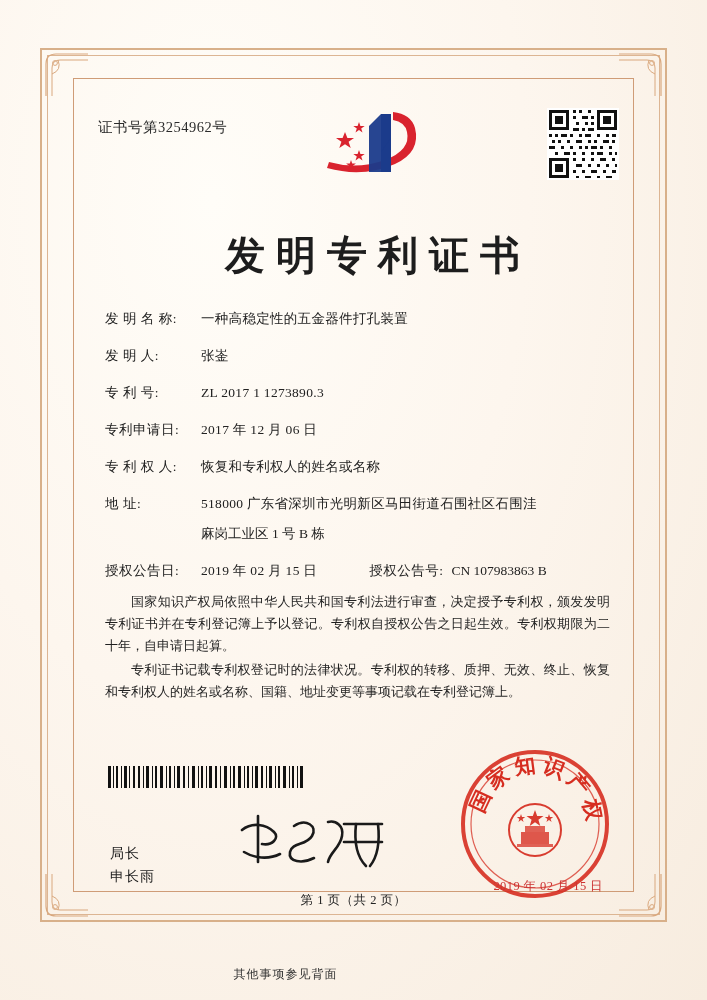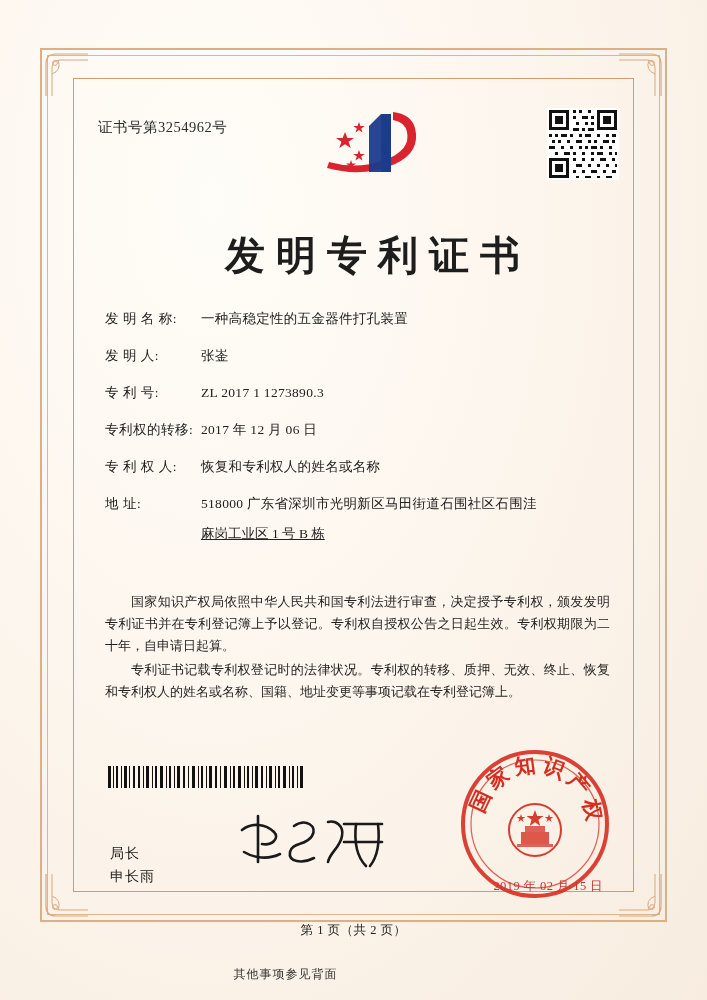--- a/index.html
+++ b/index.html
@@ -100,21 +100,20 @@
     padding-left: 19px;
   }
 
   
   .fields {
     position: absolute;
     left: 105px;
     top: 308px;
     width: 520px;
     color: #222;
-    text-decoration: underline;
   }
   .field {
     position: relative;
     min-height: 21px;
     margin-bottom: 16px;
     font-size: 13.5px;
     line-height: 21px;
     white-space: nowrap;
   }
   .field .lbl {
@@ -198,21 +197,21 @@
     left: 232px;
     top: 808px;
     width: 160px;
     height: 70px;
   }
 
   
   .page-no {
     position: absolute;
     left: 0;
-    top: 922px;
+    top: 892px;
     width: 707px;
     text-align: center;
     font-size: 12.5px;
     color: #222;
     letter-spacing: 0.5px;
   }
   .backnote {
     position: absolute;
     left: 0;
     top: 966px;
@@ -369,28 +368,31 @@
     <div class="field">
       <span class="lbl">发 明 名 称:</span><span class="val">一种高稳定性的五金器件打孔装置</span>
     </div>
     <div class="field">
       <span class="lbl">发 明 人:</span><span class="val">张崟</span>
     </div>
     <div class="field">
       <span class="lbl">专 利 号:</span><span class="val">ZL 2017 1 1273890.3</span>
     </div>
     <div class="field">
-      <span class="lbl">专利权的转移:</span><span class="val">2017 年 12 月 06 日</span>
+      <span class="lbl">专利申请日:</span><span class="val">2017 年 12 月 06 日</span>
     </div>
     <div class="field">
       <span class="lbl">专 利 权 人:</span><span class="val">恢复和专利权人的姓名或名称</span>
     </div>
     <div class="field">
       <span class="lbl">地        址:</span><span class="val">518000  广东省深圳市光明新区马田街道石围社区石围洼</span>
       <span class="addr-cont">麻岗工业区 1 号 B 栋</span>
+    </div>
+    <div class="field pub-row">
+      <span class="lbl">授权公告日:</span><span class="val">2019 年 02 月 15 日</span><span class="lbl2">授权公告号:</span><span class="val2">CN 107983863 B</span>
     </div>
   </div>
 
   <div class="para para1">国家知识产权局依照中华人民共和国专利法进行审查，决定授予专利权，颁发发明专利证书并在专利登记簿上予以登记。专利权自授权公告之日起生效。专利权期限为二十年，自申请日起算。</div>
   <div class="para para2">专利证书记载专利权登记时的法律状况。专利权的转移、质押、无效、终止、恢复和专利权人的姓名或名称、国籍、地址变更等事项记载在专利登记簿上。</div>
 
   <div class="barcode">
     <svg width="196" height="22" viewBox="0 0 196 22" shape-rendering="crispEdges">
       <g fill="#111">
         <rect x="0" y="0" width="3" height="22"></rect>

